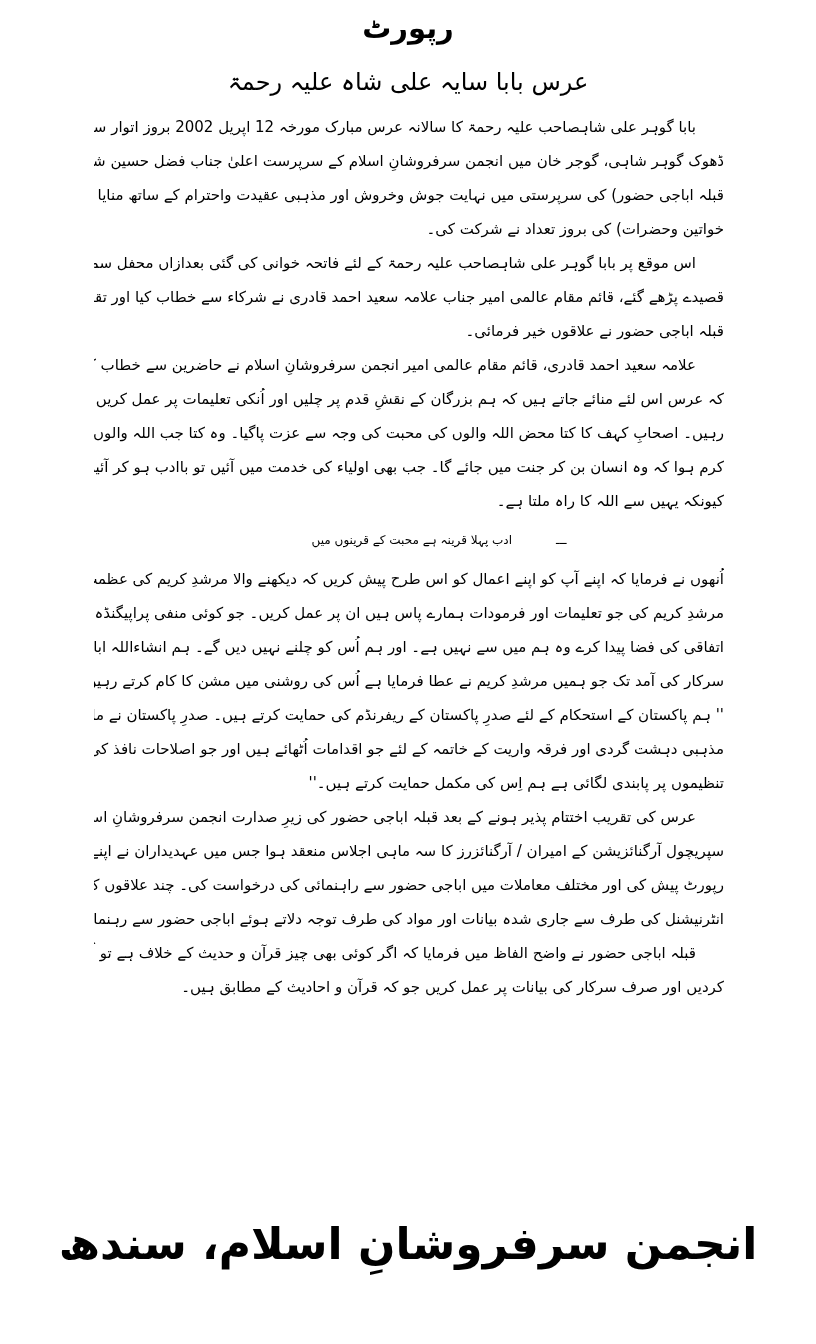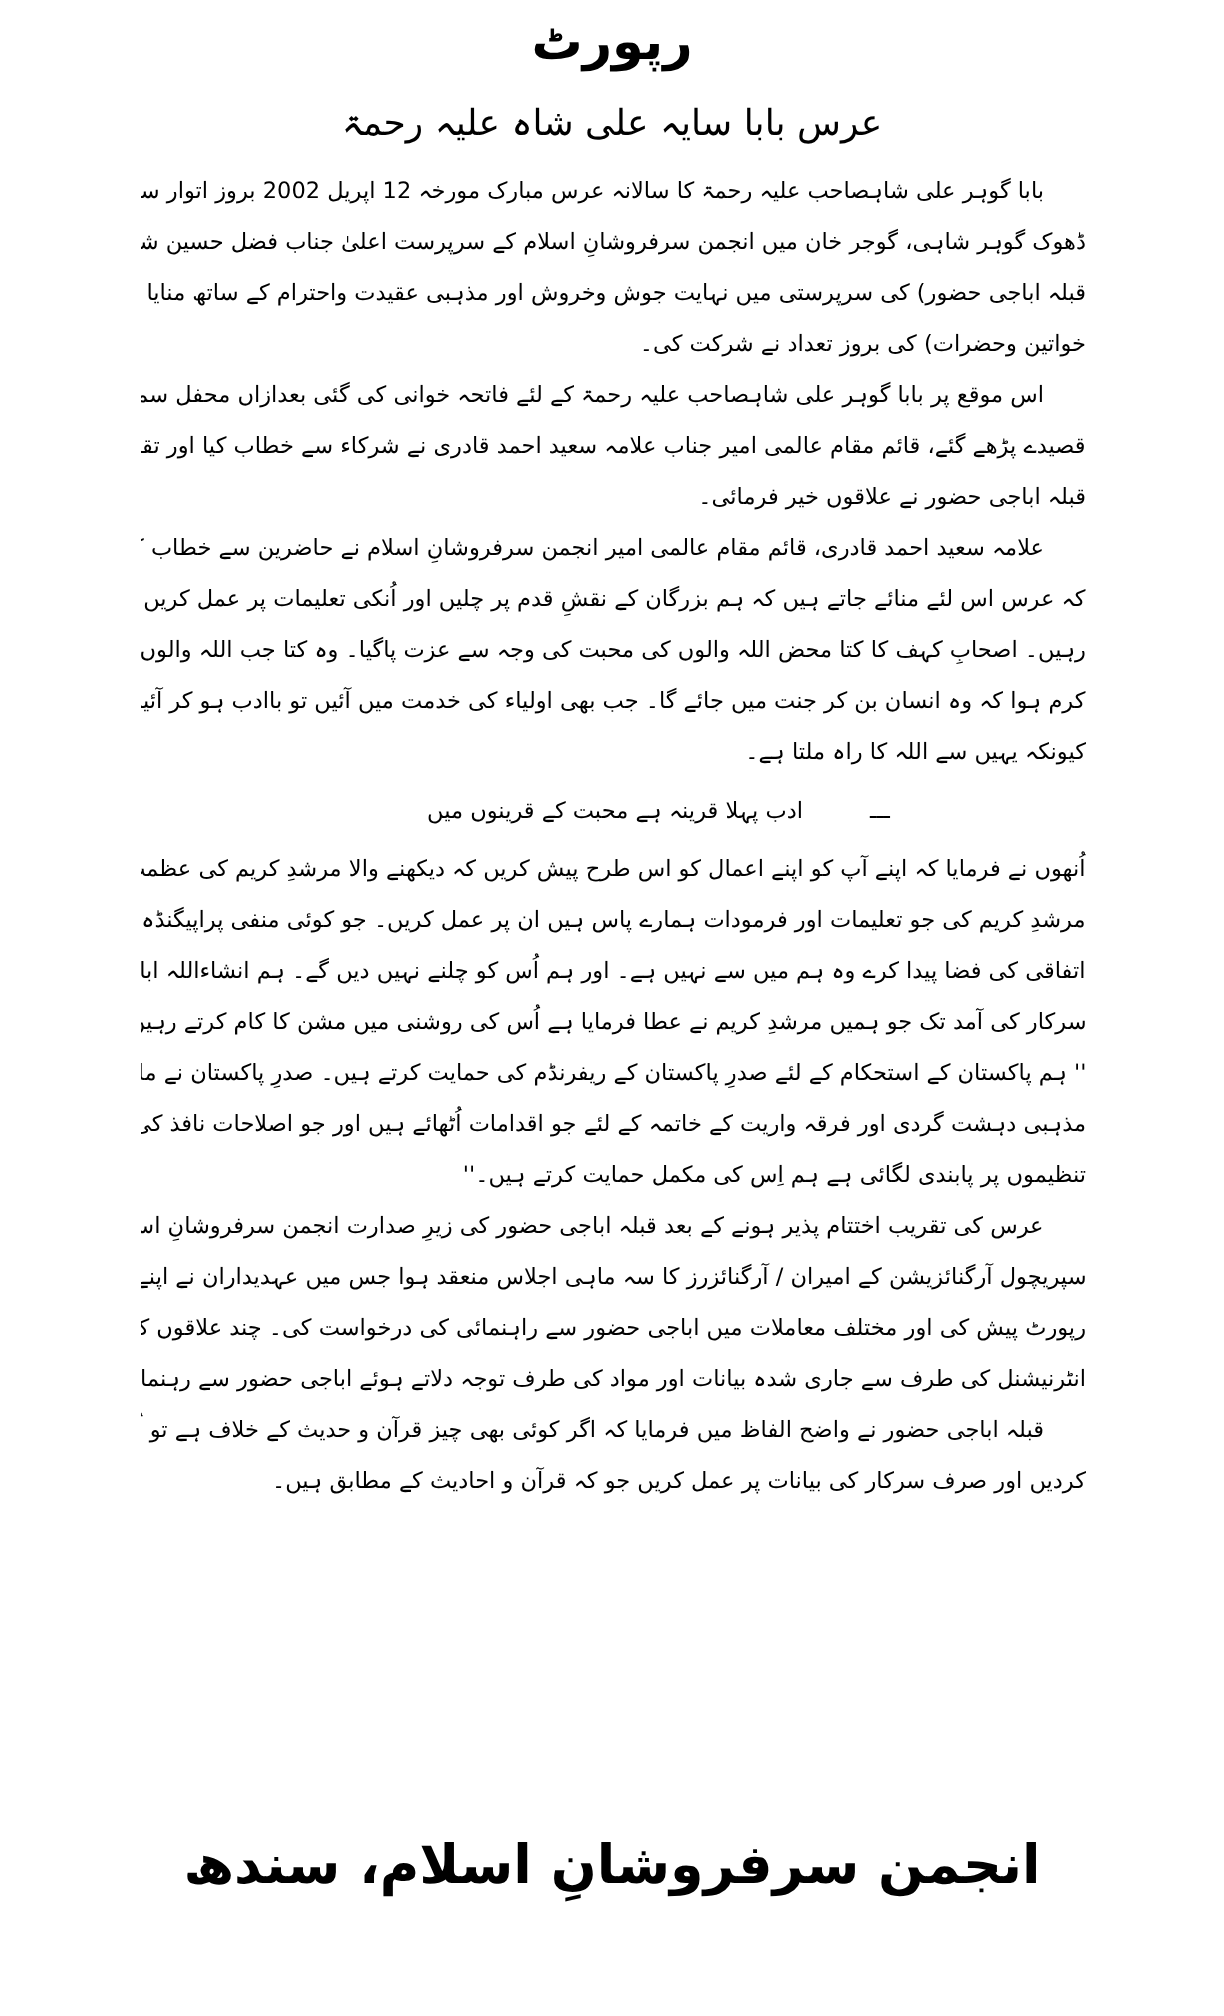--- a/index.html
+++ b/index.html
@@ -3,38 +3,38 @@
   <meta charset="utf-8">
   <style>
     html, body { margin: 0; padding: 0; background: #ffffff; }
     body {
       width: 816px; height: 1344px; overflow: hidden;
       font-family: "DejaVu Sans", sans-serif; color: #000;
     }
     .page { position: relative; width: 816px; height: 1344px; direction: rtl; }
     .title {
       position: absolute; top: 4px; left: 0; width: 816px; text-align: center;
-      font-size: 34px; font-weight: bold; line-height: 48px;
+      font-size: 29px; font-weight: bold; line-height: 48px;
     }
     .subtitle {
       position: absolute; top: 64px; left: 0; width: 816px; text-align: center;
       font-size: 24px; line-height: 36px;
     }
     .body { position: absolute; top: 110px; right: 92px; width: 630px; }
     .line {
       height: 34px; line-height: 34px; font-size: 15px; white-space: nowrap;
       text-align: justify; text-align-last: justify; overflow: hidden;
     }
     .line.last { text-align-last: right; }
     .line.indent { padding-right: 28px; }
-    .verse { height: 44px; line-height: 44px; font-size: 15px; text-align: center; padding-left: 60px; }
+    .verse { height: 44px; line-height: 44px; font-size: 12px; text-align: center; padding-left: 60px; }
     .verse .dash { margin-left: 40px; }
     .signature {
       position: absolute; top: 1216px; left: 0; width: 816px; text-align: center;
-      font-size: 36px; font-weight: bold; line-height: 56px;
+      font-size: 44px; font-weight: bold; line-height: 56px;
     }
   </style>
 </head>
 <body>
 
 <div class="page">
   <div class="title">رپورٹ</div>
   <div class="subtitle">عرس بابا سایہ علی شاہ علیہ رحمۃ</div>
 
   <div class="body">

